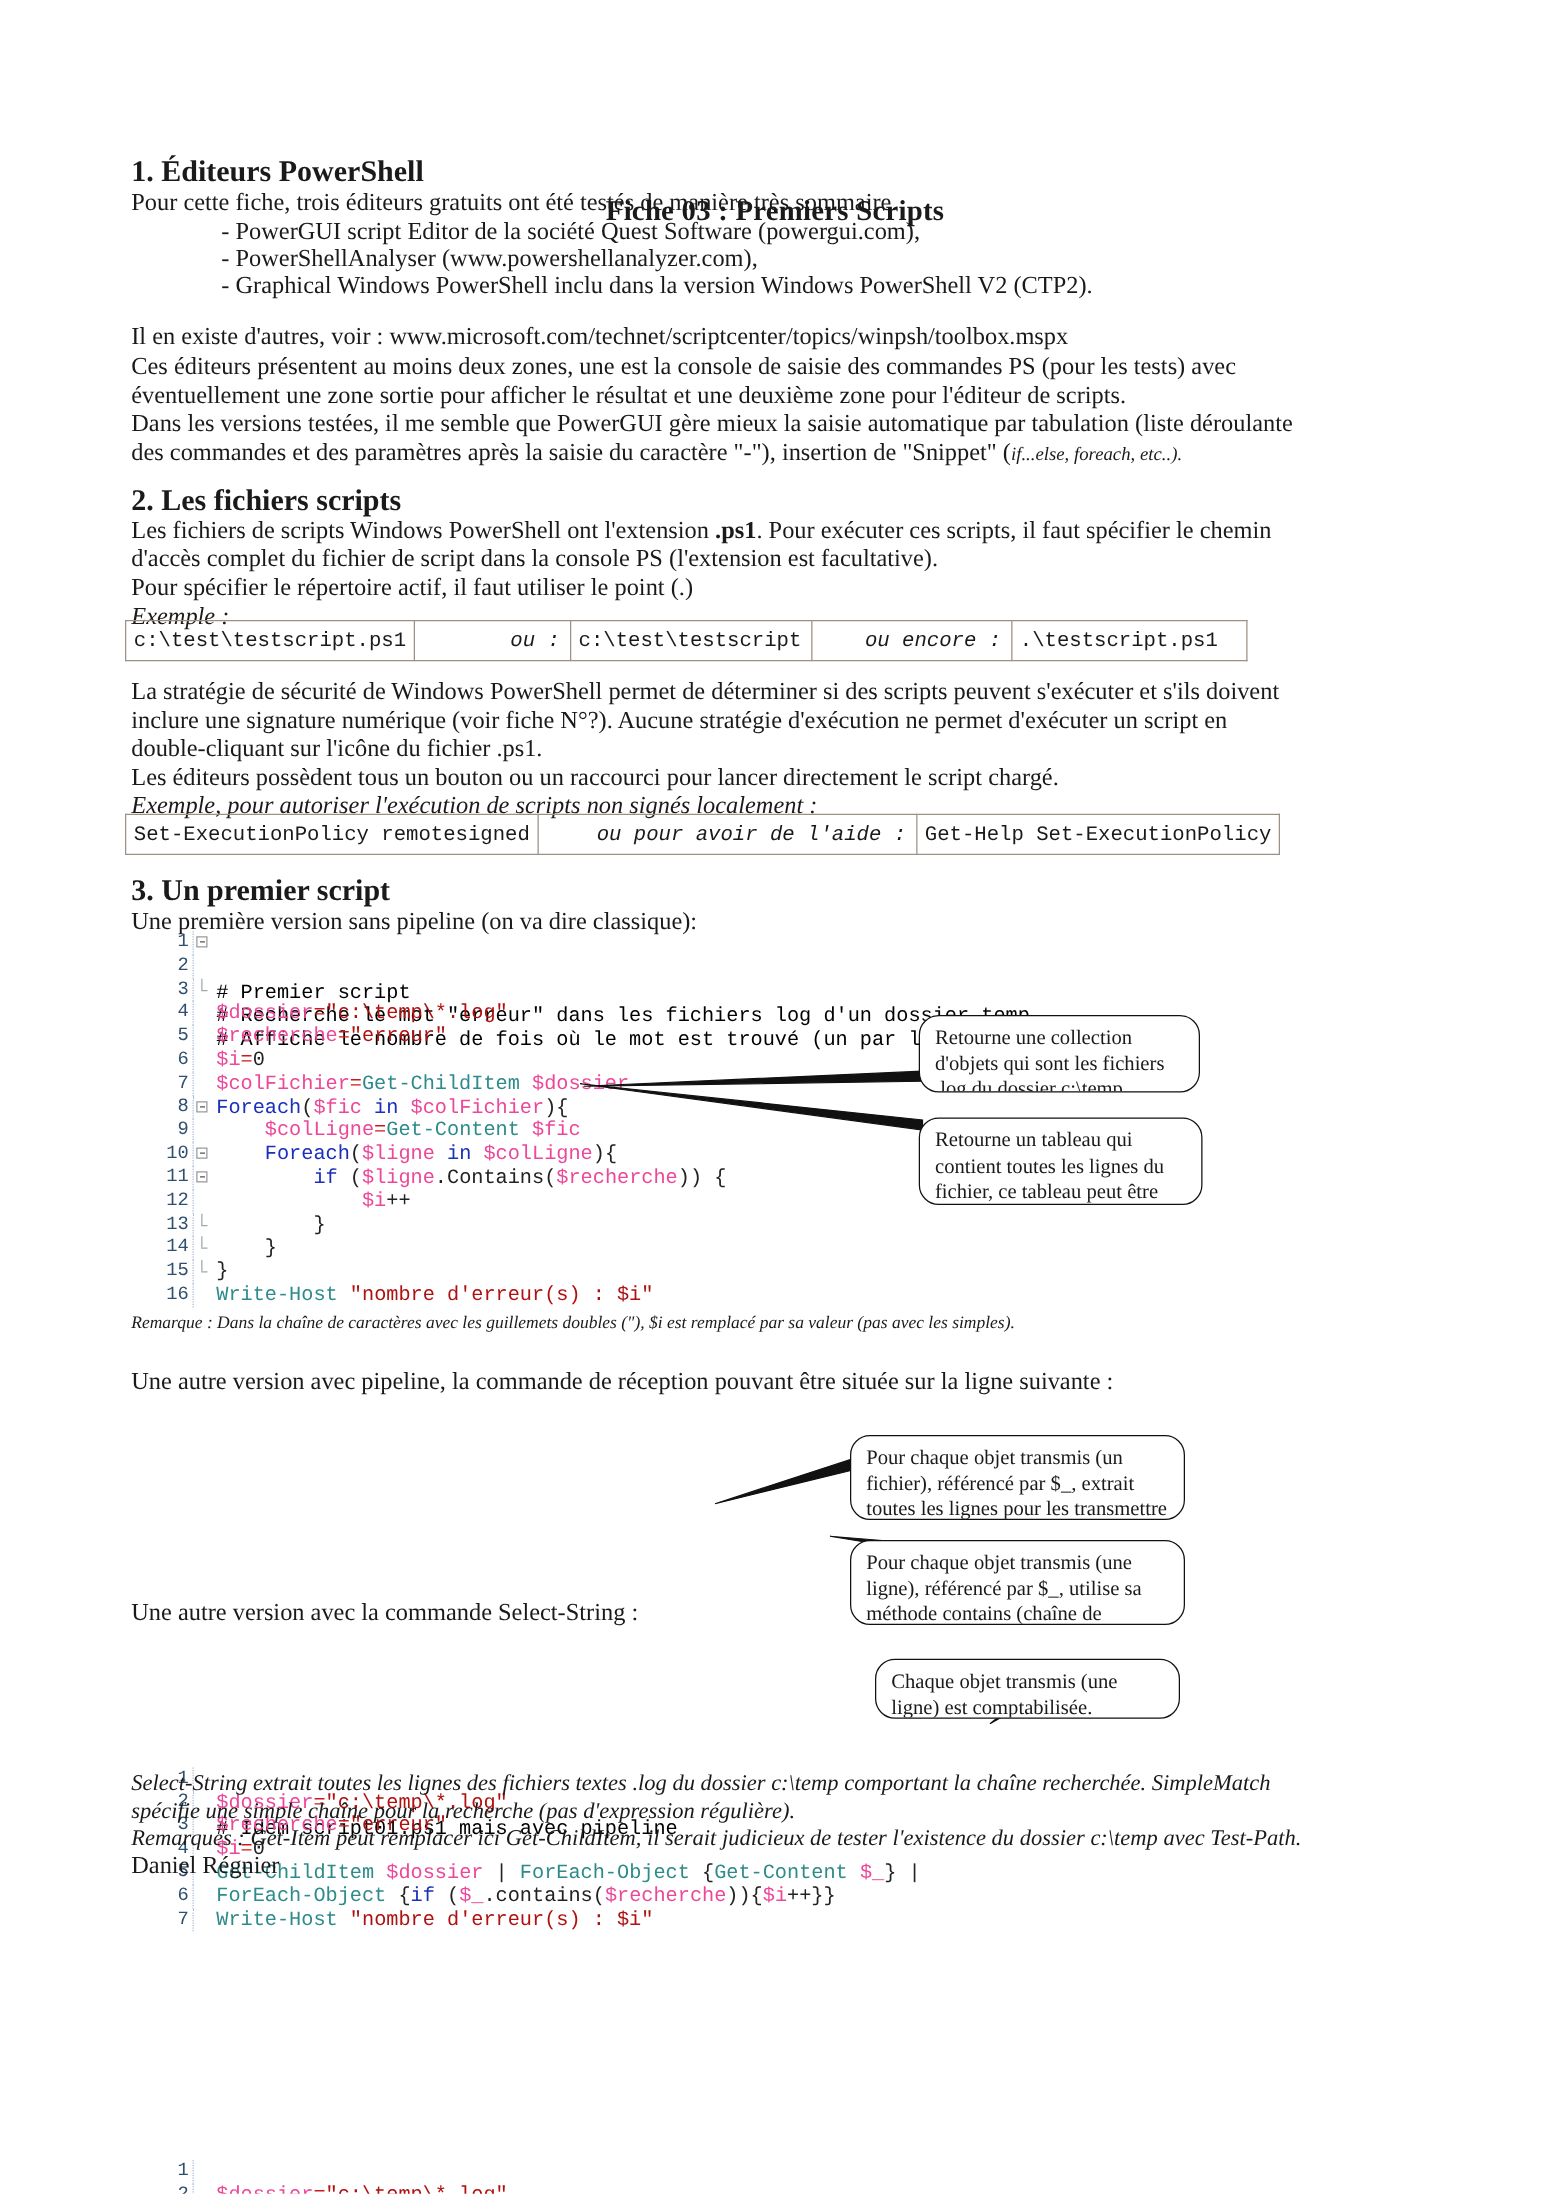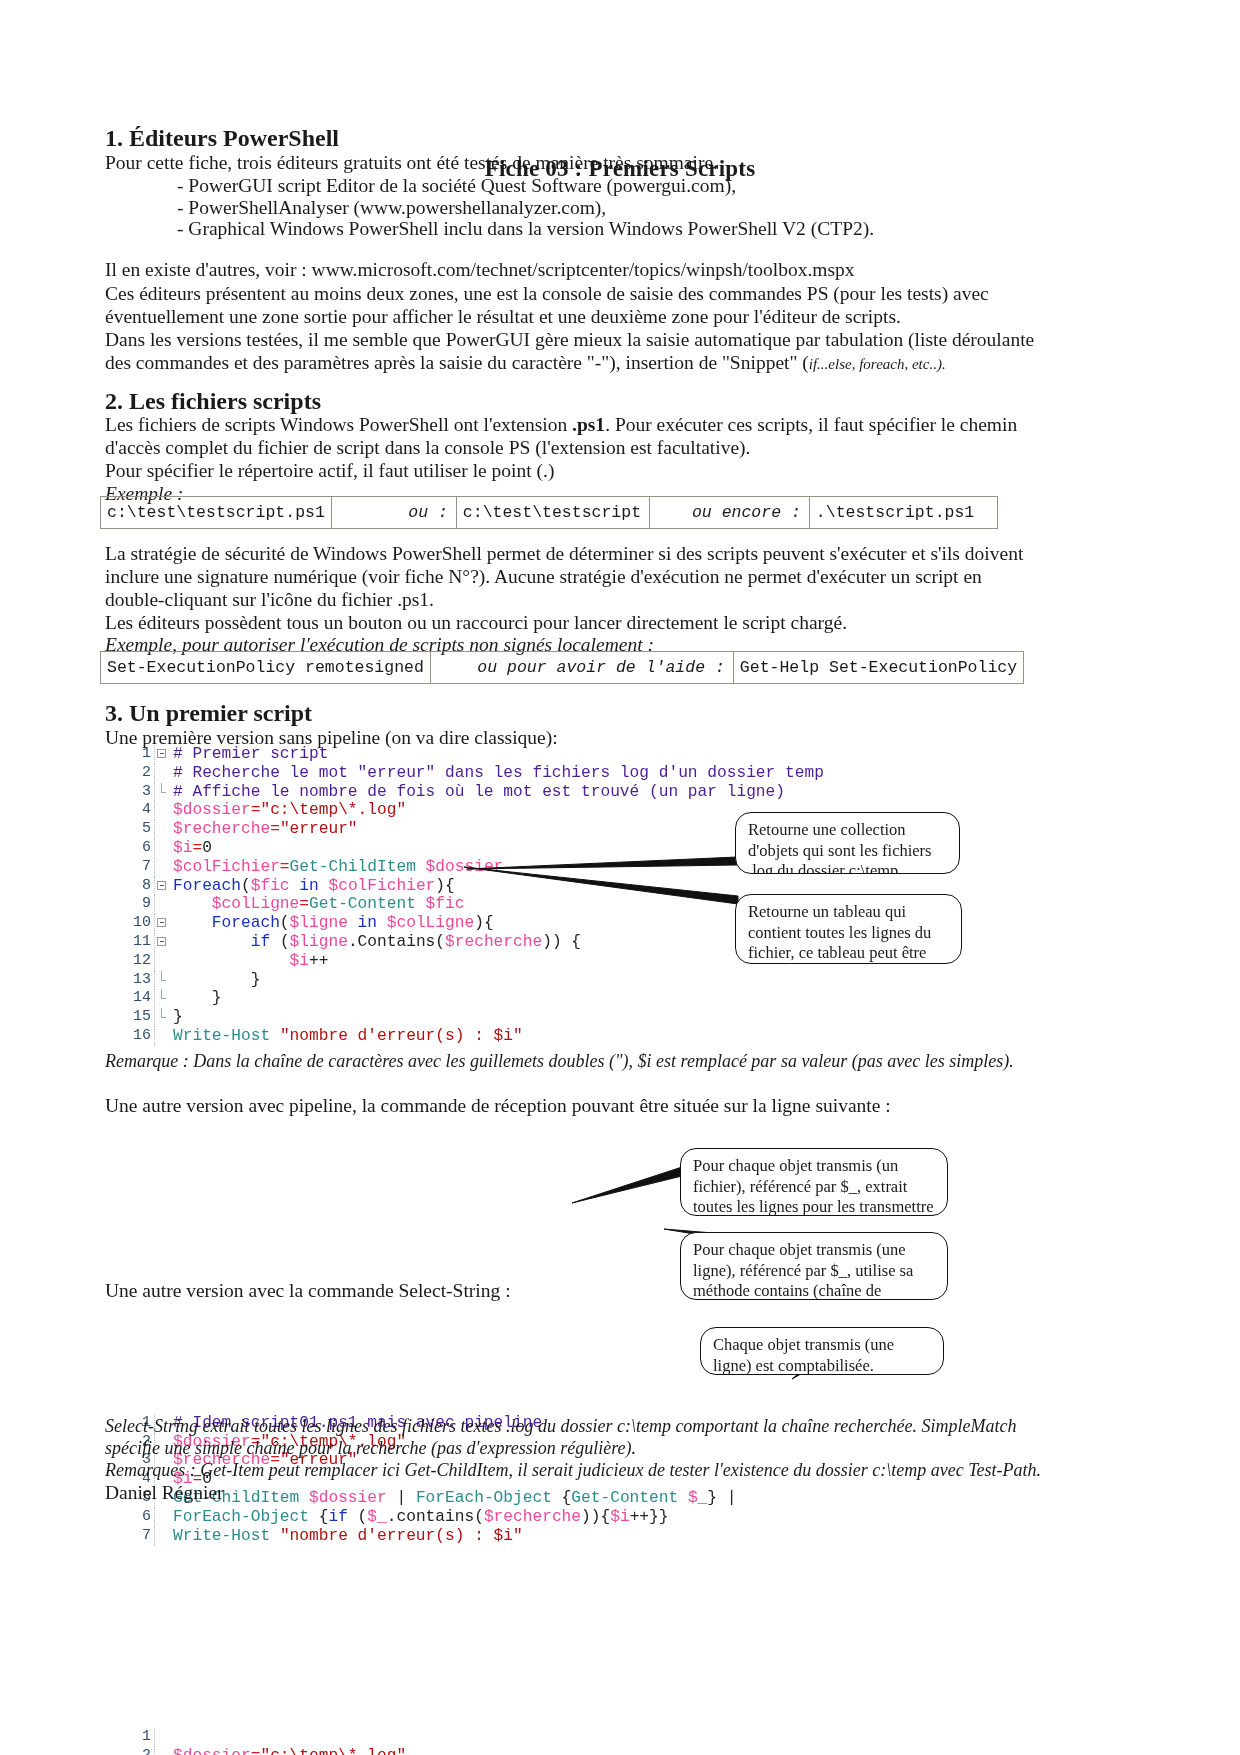--- a/index.html
+++ b/index.html
@@ -132,21 +132,21 @@
   .foldend::after {
     content: "";
     position: absolute;
     left: 0; top: 9px;
     width: 5px; height: 1px;
     background: #9aa;
   }
   .codetext { padding-left: 4px; }
 
   
-  .c-comment  { color: #4c1d95; }
+  .c-comment  { color: #000000; margin-top: 40px; }
   .c-var      { color: #ec4899; font-family: Liberation Mono, monospace; }
   .c-op       { color: #d01818; }
   .c-str      { color: #b01010; }
   .c-cmdlet   { color: #2e8b8b; }
   .c-kw       { color: #1a2fbb; }
   .c-plain    { color: #222222; }
   .c-num      { color: #222222; }
 
   
   .callout {
@@ -326,21 +326,21 @@
   </div>
   <div class="callout" style="left:735px; top:792px; width:225px; height:62px;">Retourne une collection d'objets qui sont les fichiers .log du dossier c:\temp</div>
 
   <div class="leader abs" style="left:462px; top:862px;">
     <svg width="285" height="50" viewBox="0 0 285 50">
       <path d="M2,5 L276,42 L276,34 Z" fill="#111" stroke="#111" stroke-width="1"></path>
     </svg>
   </div>
   <div class="callout" style="left:735px; top:874px; width:227px; height:70px;">Retourne un tableau qui contient toutes les lignes du fichier, ce tableau peut être parcouru comme une collection de lignes.</div>
 
-  <div class="body ital abs" style="left:105px; top:1050px; width:1035px; font-size:18px;">Remarque : Dans la chaîne de caractères avec les guillemets doubles ("), $i est remplacé par sa valeur (pas avec les simples).</div>
+  <div class="body ital abs" style="left:105px; top:1050px; width:1035px; font-size:14px;">Remarque : Dans la chaîne de caractères avec les guillemets doubles ("), $i est remplacé par sa valeur (pas avec les simples).</div>
 
   <div class="body abs" style="left:105px; top:1093px; width:1035px;">Une autre version avec pipeline, la commande de réception pouvant être située sur la ligne suivante :</div>
 
   <div class="codeblock abs" style="left:125px; top:1113px; width:600px;">
     <div class="codeline">
       <span class="gutter">1</span>
       <span class="foldcol"></span>
       <span class="codetext c-comment"># Idem script01.ps1 mais avec pipeline</span>
     </div>
     <div class="codeline">

